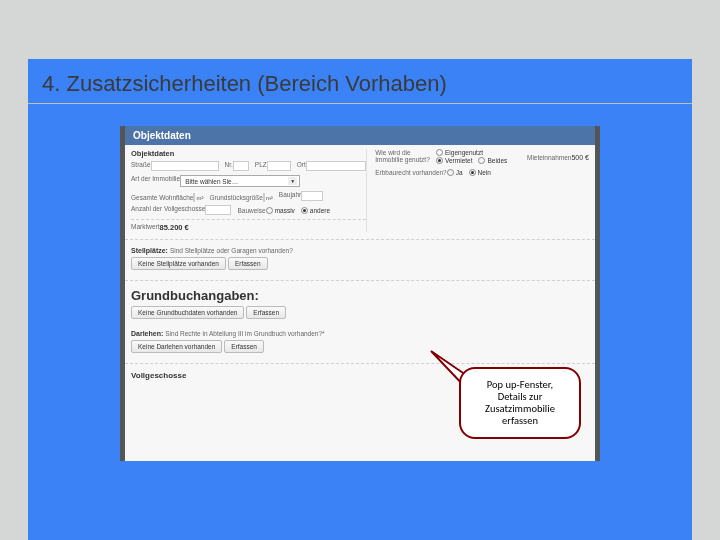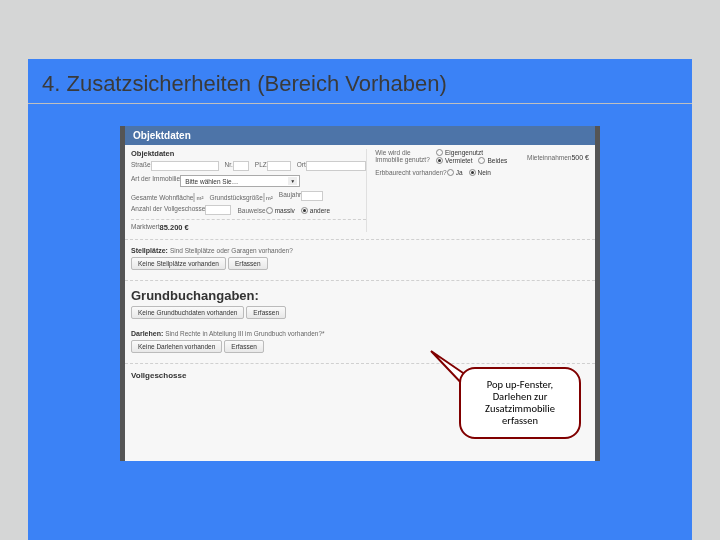--- a/index.html
+++ b/index.html
@@ -196,19 +196,19 @@
         <div class="bold" style="font-size:8px">Vollgeschosse</div>
       </div>
     </div>
 
     <svg class="tail">
       <path d="M10 4 L48 30 L44 40 Z" fill="#fff" stroke="#800000" stroke-width="2"></path>
     </svg>
     <div class="callout">
       <div>
         <span>Pop up-Fenster,</span><br>
-        <span>Darlehen zur</span><br>
+        <span>Details zur</span><br>
         <span>Zusatzimmobilie</span><br>
         <span>erfassen</span>
       </div>
     </div>
   </div>
 </div>
 
 </body></html>

